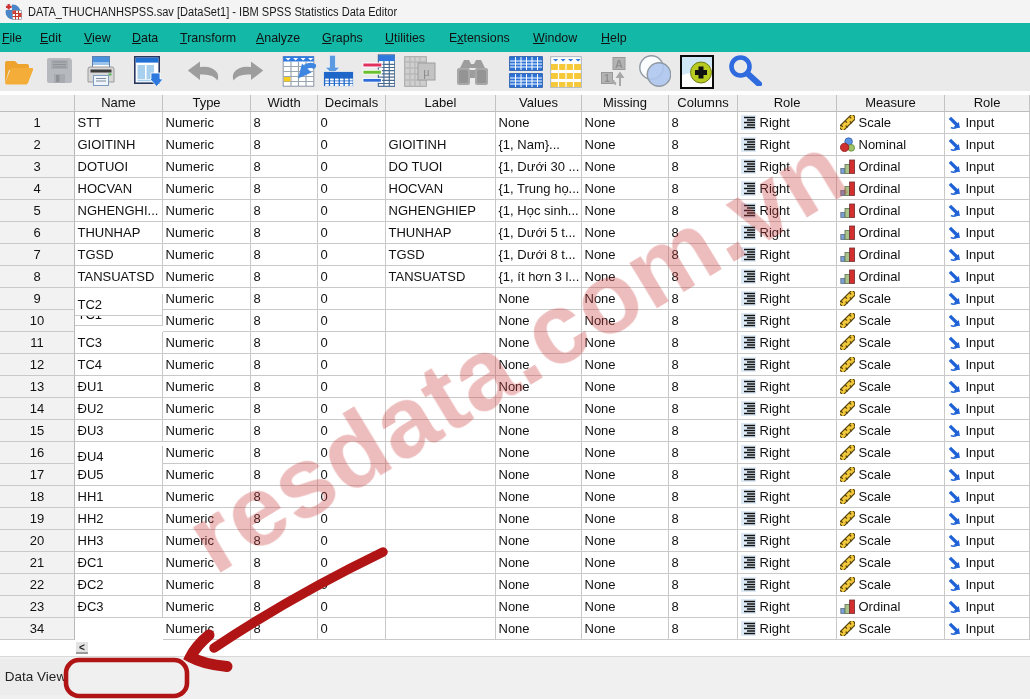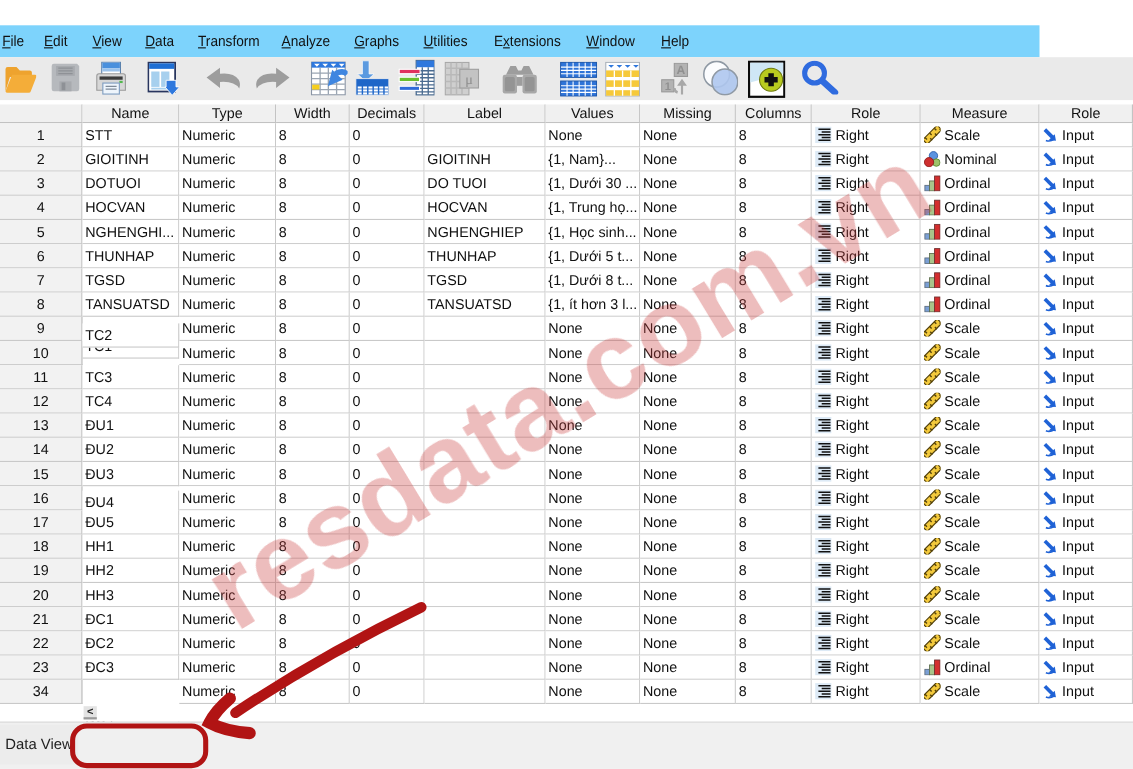--- a/index.html
+++ b/index.html
@@ -1,20 +1,20 @@
 <!DOCTYPE html>
 <html><head><meta charset="utf-8">
 <style>
 *{margin:0;padding:0;box-sizing:border-box}
 html,body{width:1030px;height:699px;overflow:hidden;font-family:"Liberation Sans",sans-serif;background:#fff}
 #page{position:relative;width:1030px;height:699px}
 #titlebar{position:absolute;left:0;top:0;width:1030px;height:23px;background:#f4f4f4}
 .tico{position:absolute;left:5px;top:3px}
 #title{position:absolute;left:28px;top:0;height:23px;line-height:24px;font-size:12.5px;color:#1a1a1a;transform:scaleX(0.885);transform-origin:0 50%;white-space:nowrap}
-#menubar{position:absolute;left:0;top:23px;width:945px;height:29px;background:#7dd3fc}
+#menubar{position:absolute;left:0;top:23px;width:1030px;height:29px;background:#14b8a6}
 .mi{position:absolute;top:0;height:29px;line-height:30px;font-size:13.5px;color:#111;transform:scaleX(0.92);transform-origin:0 50%;white-space:nowrap}
 #toolbar{position:absolute;left:0;top:52px;width:1030px;height:39px;background:#eaeaea}
 .tbi{position:absolute}
 #tablewrap{position:absolute;left:0;top:0;width:1030px;height:640px;background:#fff}
 .hc{position:absolute;top:95px;height:17px;background:#f0f0f0;border-right:1px solid #c3c3c3;border-bottom:1px solid #bdbdbd;font-size:13px;text-align:center;line-height:16px;color:#111}
 .rn{position:absolute;background:#f2f2f2;border-right:1px solid #b9b9b9;border-bottom:1px solid #c9c9c9;font-size:13px;text-align:center;color:#111}
 .dc{position:absolute;background:#fff;border-right:1px solid #c9c9c9;border-bottom:1px solid #c9c9c9;font-size:13px;color:#111;padding-left:2.5px;white-space:nowrap;overflow:hidden}
 .rn,.dc{height:22px;line-height:21px}
 .ci{vertical-align:-3px;margin-right:4px}
 #watermark{position:absolute;left:225.5px;top:482px;font-size:100px;font-weight:bold;letter-spacing:1px;color:rgba(203,62,62,0.34);filter:blur(0.4px);transform:rotate(-31.2deg);transform-origin:0 100%;white-space:nowrap;line-height:113px;height:113px}
@@ -510,20 +510,32 @@
 <div class="dc c9" style="top:618px"><svg class="ci" width="15" height="15" viewBox="0 0 15 15">
           <use href="#i-right"></use>
         </svg><span>Right</span></div>
 <div class="dc c10" style="top:618px"><svg class="ci" width="15" height="15" viewBox="0 0 15 15">
           <use href="#i-scale"></use>
         </svg><span>Scale</span></div>
 <div class="dc c11" style="top:618px"><svg class="ci" width="14" height="14" viewBox="0 0 15 15">
           <use href="#i-input"></use>
         </svg><span>Input</span></div>
  </div>
+ <div id="titlebar">
+<svg class="tico" width="17" height="17" viewBox="0 0 17 17">
+<circle cx="8" cy="9" r="7.5" fill="#4a86c8"></circle>
+<rect x="0.5" y="0.5" width="6.5" height="6.5" fill="#e8eef4"></rect>
+<path d="M3.7 1 v5.6 M1 3.8 h5.6" stroke="#c33" stroke-width="2.2"></path>
+<rect x="7.5" y="7.5" width="9" height="9" fill="#f4f6f8" stroke="#7a8a9a" stroke-width="0.6"></rect>
+<path d="M7.5 10.5h9 M7.5 13.5h9 M10.5 7.5v9 M13.5 7.5v9" stroke="#c0392b" stroke-width="1"></path>
+<rect x="7.5" y="7.5" width="3" height="3" fill="#d6453a"></rect>
+<rect x="13.5" y="10.5" width="3" height="3" fill="#d6453a"></rect>
+</svg>
+      <span id="title">DATA_THUCHANHSPSS.sav [DataSet1] - IBM SPSS Statistics Data Editor</span>
+    </div>
  <div id="menubar">
       <span class="mi" style="left:2px"><u>F</u>ile</span>
       <span class="mi" style="left:40px"><u>E</u>dit</span>
       <span class="mi" style="left:84px"><u>V</u>iew</span>
       <span class="mi" style="left:132px"><u>D</u>ata</span>
       <span class="mi" style="left:180px"><u>T</u>ransform</span>
       <span class="mi" style="left:256px"><u>A</u>nalyze</span>
       <span class="mi" style="left:322px"><u>G</u>raphs</span>
       <span class="mi" style="left:385px"><u>U</u>tilities</span>
       <span class="mi" style="left:449px">E<u>x</u>tensions</span>

